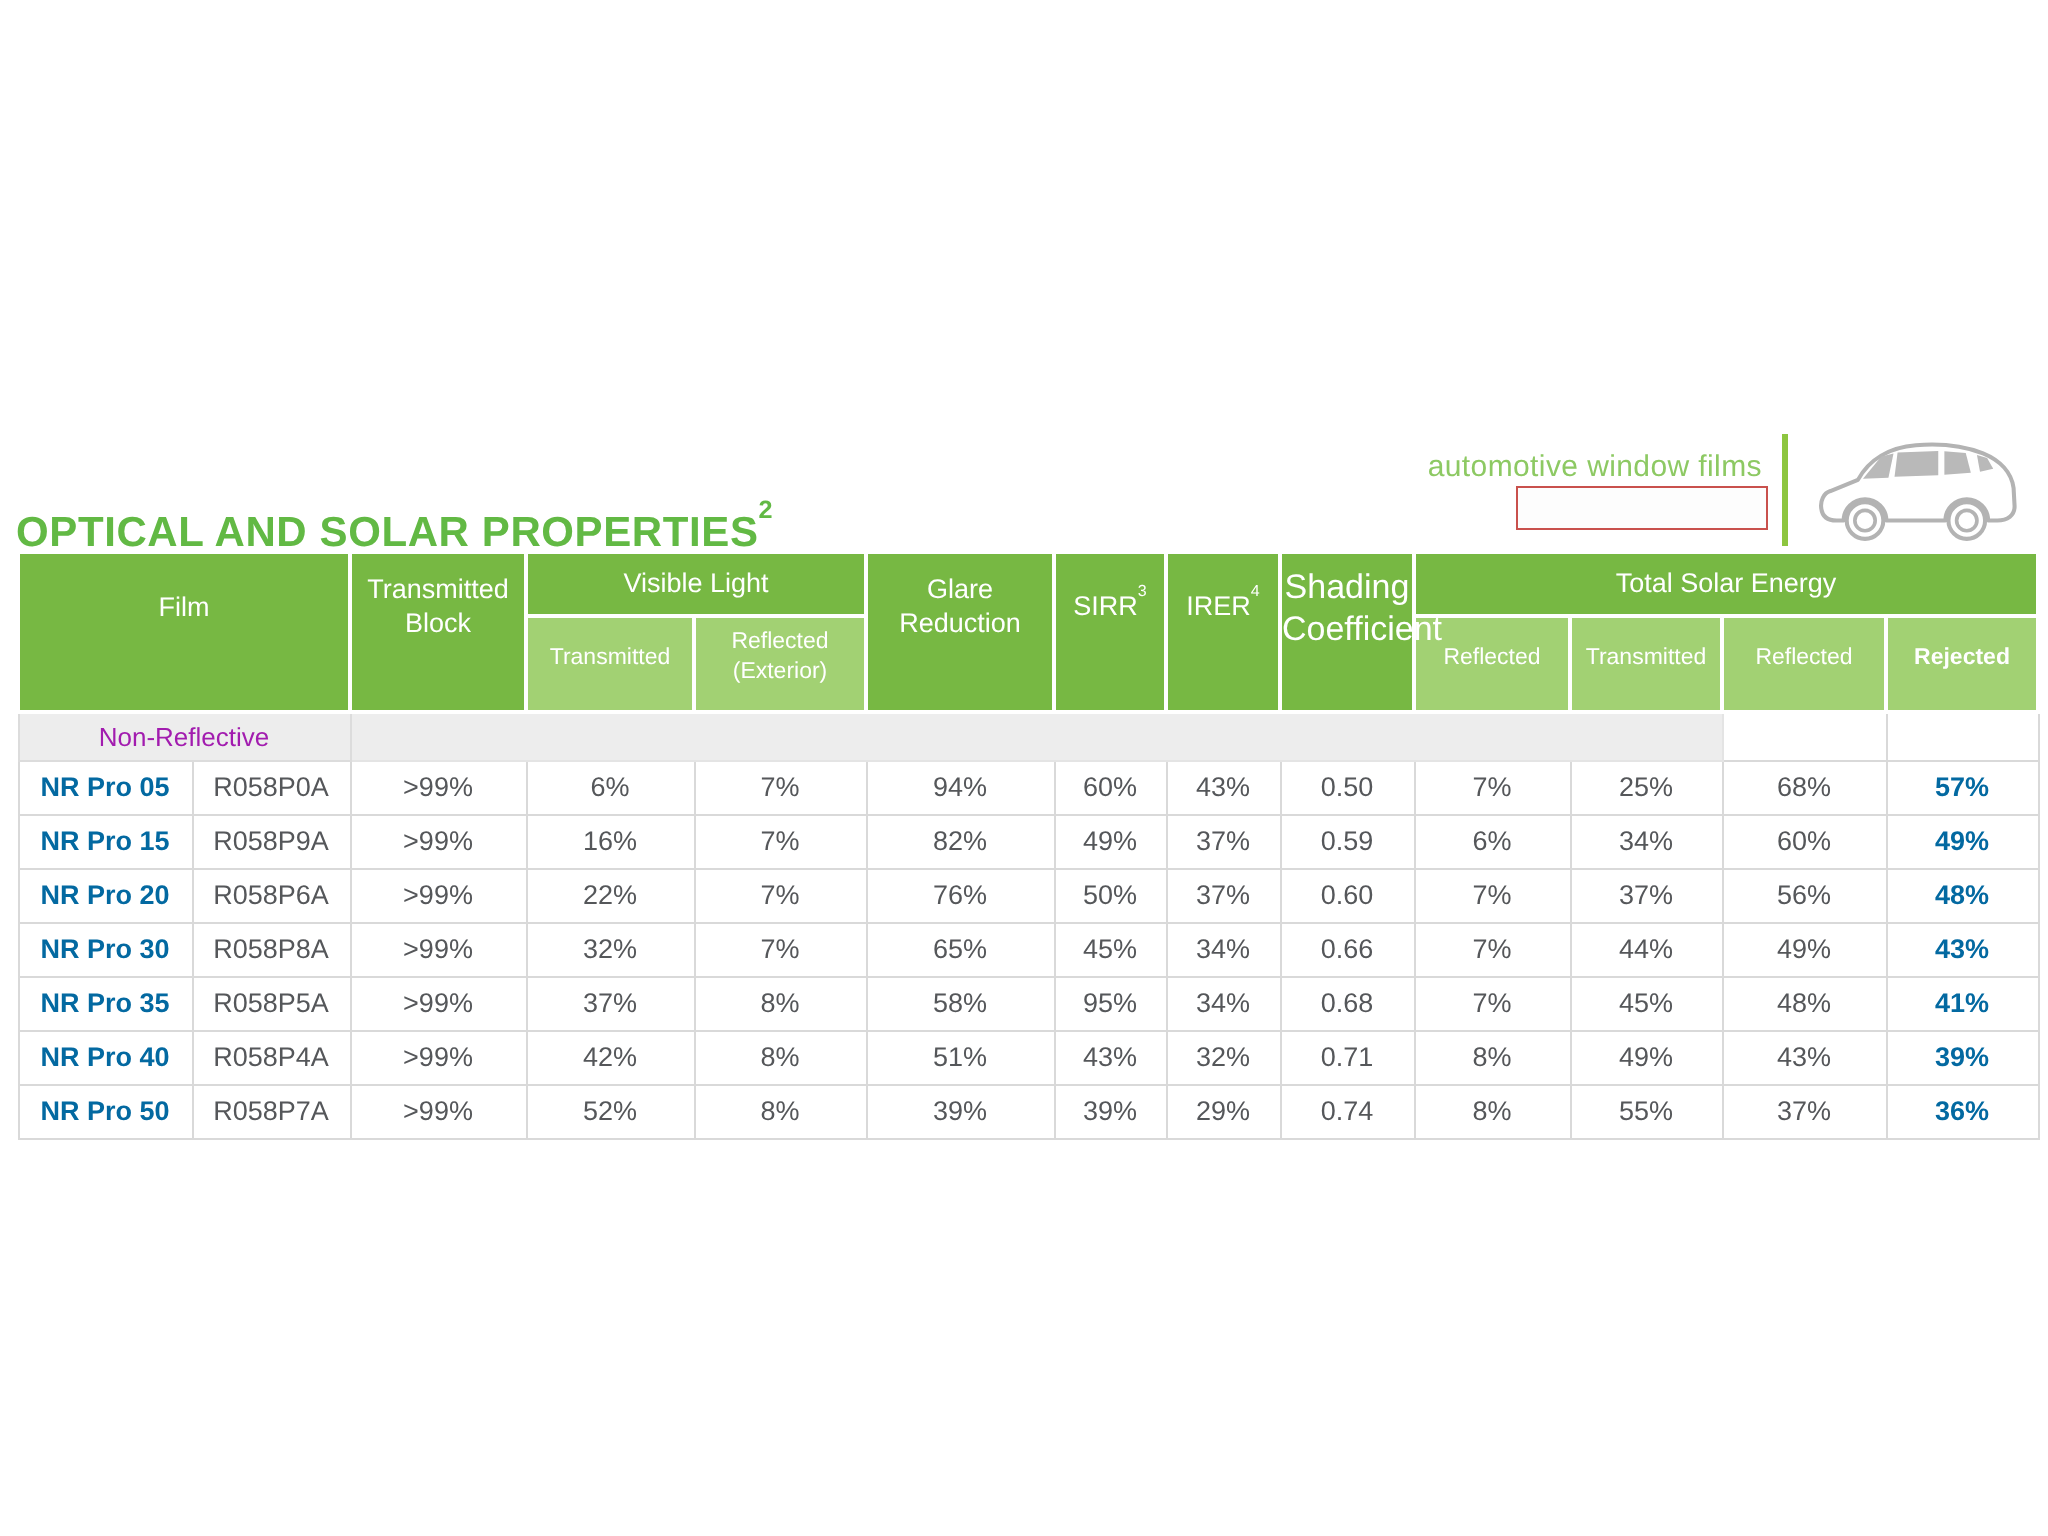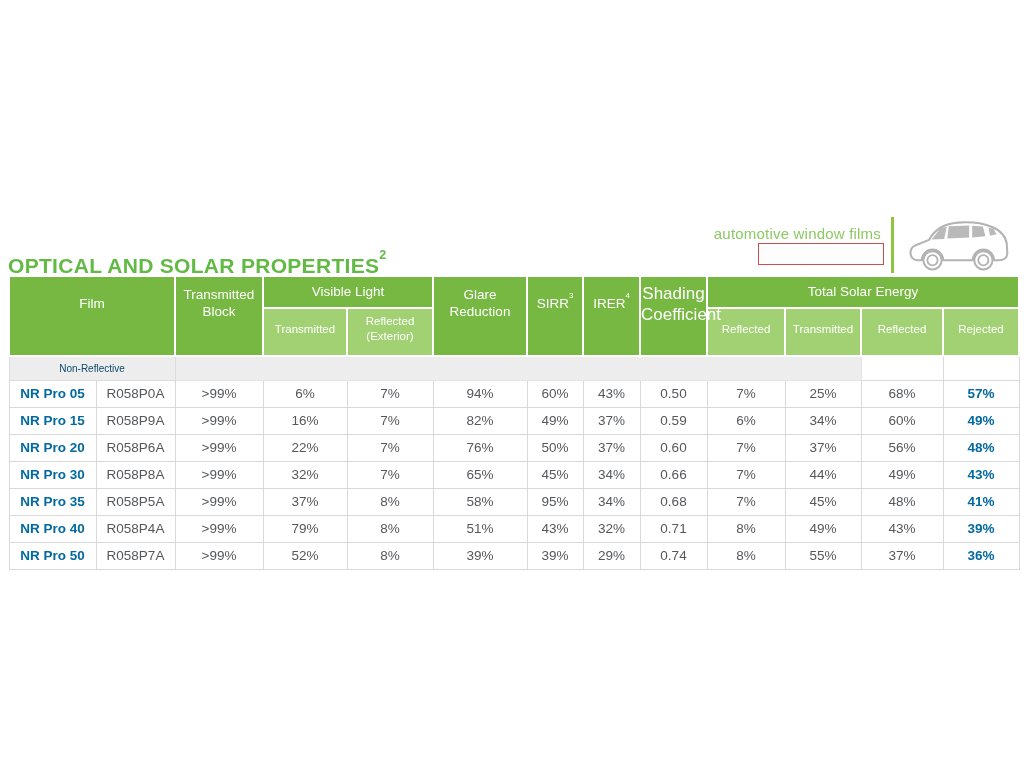--- a/index.html
+++ b/index.html
@@ -41,22 +41,22 @@
   tr.hdr-main th { height:32px; }
   tr.hdr-sub th { height:48px; }
   th.h.span2 { padding-bottom:24px; }   
   th.h.small { font-size:17px; }
   th.h sup { font-size:8px; position:relative; top:-0.5em; }
   th.sub {
     background:#a2d173; color:#ffffff; font-weight:normal;
     font-size:11.5px; border:2px solid #ffffff; line-height:1.3;
     padding:2px 4px 8px 4px;
   }
-  th.sub.bold { font-weight:normal; }
-  tr.section-row td { height:24px; font-size:10px; color:#0c4a6e; }
+  th.sub.bold { font-weight:bold; }
+  tr.section-row td { height:24px; font-size:13px; color:#a21caf; }
   td.section-label { background:#ededed; border:1px solid #dcdcdc; }
   td.section-band  { background:#ededed; border:1px solid #e4e4e4; }
   td.section-empty { background:#ffffff; border:1px solid #d9d9d9; }
   tr.data-row td {
     height:27px; background:#ffffff; border:1px solid #d9d9d9;
     font-size:13.5px; color:#55575a;
   }
   tr.data-row td.b { font-weight:bold; color:#0369a1; }
 </style>
 </head>
@@ -209,21 +209,21 @@
         <td>7%</td>
         <td>45%</td>
         <td>48%</td>
         <td class="b">41%</td>
       </tr>
 
       <tr class="data-row">
         <td class="b">NR Pro 40</td>
         <td>R058P4A</td>
         <td>&gt;99%</td>
-        <td>79%</td>
+        <td>42%</td>
         <td>8%</td>
         <td>51%</td>
         <td>43%</td>
         <td>32%</td>
         <td>0.71</td>
         <td>8%</td>
         <td>49%</td>
         <td>43%</td>
         <td class="b">39%</td>
       </tr>

